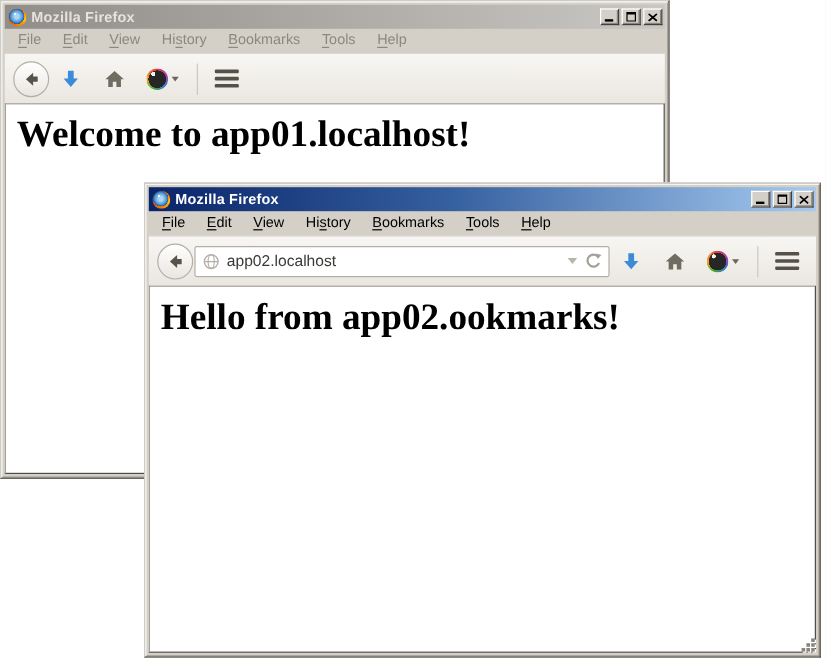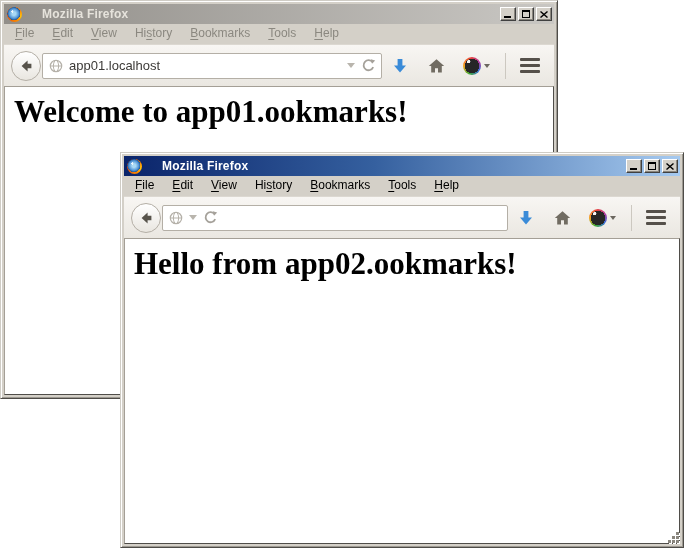--- a/index.html
+++ b/index.html
@@ -14,21 +14,21 @@
   .window {
     position: absolute; background: #d4d0c8; padding: 3px;
     border: 1px solid; border-color: #cfccc5 #4e4c48 #4e4c48 #cfccc5;
     box-shadow: inset 1px 1px 0 #ffffff, inset -1px -1px 0 #9d9991;
     display: flex; flex-direction: column;
   }
   .titlebar { height: 20px; flex: none; display: flex; align-items: center; gap: 4px; padding: 0 2px 0 3px; }
   .titlebar.active   { background: linear-gradient(90deg, #0a246a, #35609f 45%, #a6caf0); }
   .titlebar.inactive { background: linear-gradient(90deg, #918e89, #c9c7c3); }
   .title-text { flex: 1; font-weight: bold; font-size: 12px; color: #ffffff; letter-spacing: .2px;
-                white-space: nowrap; overflow: hidden; margin-left: 16px; }
+                white-space: nowrap; overflow: hidden; }
   .titlebar.inactive .title-text { color: #e6e3dc; }
 
   .ff-logo {
     width: 15px; height: 15px; border-radius: 50%; flex: none;
     background:
       radial-gradient(circle at 36% 30%, rgba(255,255,255,.85) 0 7%, rgba(255,255,255,0) 8%),
       radial-gradient(circle at 46% 44%, #a8d8f4 0 16%, #4f93d6 42%, #24578f 55%, rgba(0,0,0,0) 56%),
       conic-gradient(from 140deg, #ff9400, #e0490a 130deg, #b33205 180deg, #ff7a00 260deg, #ffc40a 330deg, #ff9400);
   }
 
@@ -142,33 +142,20 @@
         <span class="menu-item"><span></span><u>T</u><span>ools</span></span>
         <span class="menu-item"><span></span><u>H</u><span>elp</span></span>
       </div>
 
     <div class="toolbar">
       <button class="back-btn">
         <svg width="16" height="16" viewBox="0 0 16 16">
           <path d="M9.6 2.6 L3.6 8 L9.6 13.4 L9.6 10.2 L13.4 10.2 L13.4 5.8 L9.6 5.8 Z" fill="#57534b"></path>
         </svg>
       </button>
-      <div class="url-bar">
-        <svg width="14" height="14" viewBox="0 0 14 14">
-          <circle cx="7" cy="7" r="5.7" fill="none" stroke="#b5b1a9" stroke-width="1.2"></circle>
-          <ellipse cx="7" cy="7" rx="2.6" ry="5.7" fill="none" stroke="#b5b1a9" stroke-width="1"></ellipse>
-          <path d="M1.3 7 H12.7" stroke="#b5b1a9" stroke-width="1"></path>
-        </svg>
-        <span class="url-text">app01.localhost</span>
-        <span class="tri-down"></span>
-        <svg width="15" height="15" viewBox="0 0 15 15">
-          <path d="M12.2 9.2 A5 5 0 1 1 11.6 4.2" fill="none" stroke="#a5a19a" stroke-width="1.8"></path>
-          <path d="M9.8 1.2 L14.2 2.6 L11 5.8 Z" fill="#a5a19a"></path>
-        </svg>
-      </div>
       <span class="icon-btn dl-btn">
         <svg width="16" height="16" viewBox="0 0 16 16">
           <path d="M5.6 1 H10.4 V7.4 H14 L8 14.4 L2 7.4 H5.6 Z" fill="#3a8bd8"></path>
         </svg>
       </span>
       <span class="icon-btn home-btn">
         <svg width="17" height="16" viewBox="0 0 17 16">
           <path d="M8.5 1.2 L0.8 8 H3.2 V14.5 H7 V10.2 H10 V14.5 H13.8 V8 H16.2 Z" fill="#716c62"></path>
         </svg>
       </span>
@@ -178,21 +165,21 @@
       </span>
       <span class="v-sep"></span>
       <span class="hamburger">
         <i></i>
           <i></i>
           <i></i>
       </span>
     </div>
 
     <div class="content">
-      <h1>Welcome to app01.ookmarks!</h1>
+      <h1>Welcome to app01.localhost!</h1>
     </div>
   </div>
 
   <div class="window" id="win2">
     <div class="titlebar active">
       <span class="ff-logo"></span>
       <span class="title-text">Mozilla Firefox</span>
       <span class="win-controls">
         <button class="win-btn">
             <i class="glyph-min"></i>
@@ -223,20 +210,21 @@
         <svg width="16" height="16" viewBox="0 0 16 16">
           <path d="M9.6 2.6 L3.6 8 L9.6 13.4 L9.6 10.2 L13.4 10.2 L13.4 5.8 L9.6 5.8 Z" fill="#57534b"></path>
         </svg>
       </button>
       <div class="url-bar">
         <svg width="14" height="14" viewBox="0 0 14 14">
           <circle cx="7" cy="7" r="5.7" fill="none" stroke="#b5b1a9" stroke-width="1.2"></circle>
           <ellipse cx="7" cy="7" rx="2.6" ry="5.7" fill="none" stroke="#b5b1a9" stroke-width="1"></ellipse>
           <path d="M1.3 7 H12.7" stroke="#b5b1a9" stroke-width="1"></path>
         </svg>
+        <span class="url-text">app02.localhost</span>
         <span class="tri-down"></span>
         <svg width="15" height="15" viewBox="0 0 15 15">
           <path d="M12.2 9.2 A5 5 0 1 1 11.6 4.2" fill="none" stroke="#a5a19a" stroke-width="1.8"></path>
           <path d="M9.8 1.2 L14.2 2.6 L11 5.8 Z" fill="#a5a19a"></path>
         </svg>
       </div>
       <span class="icon-btn dl-btn">
         <svg width="16" height="16" viewBox="0 0 16 16">
           <path d="M5.6 1 H10.4 V7.4 H14 L8 14.4 L2 7.4 H5.6 Z" fill="#3a8bd8"></path>
         </svg>

